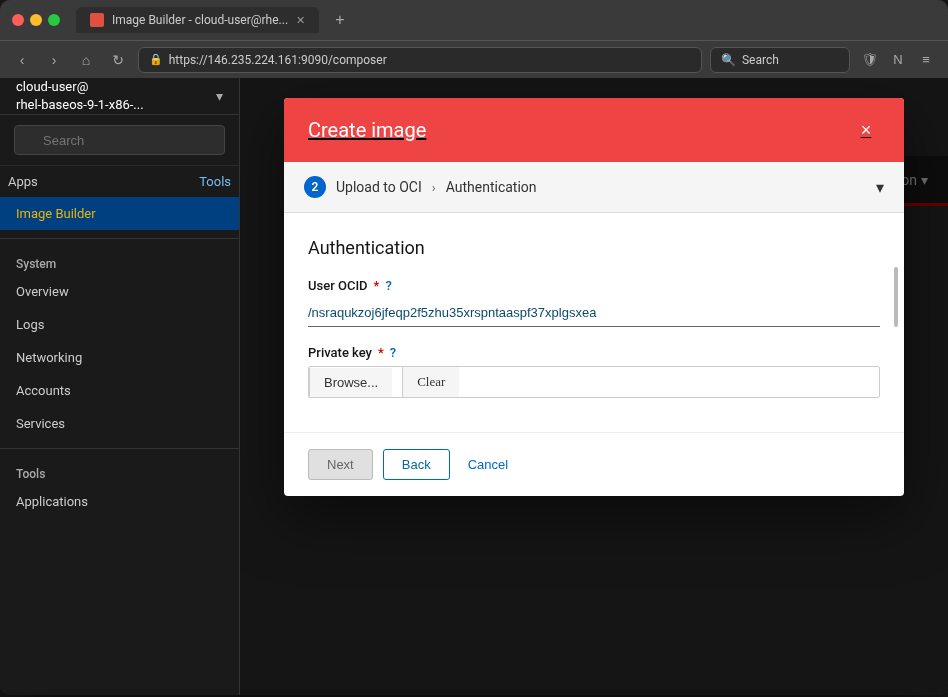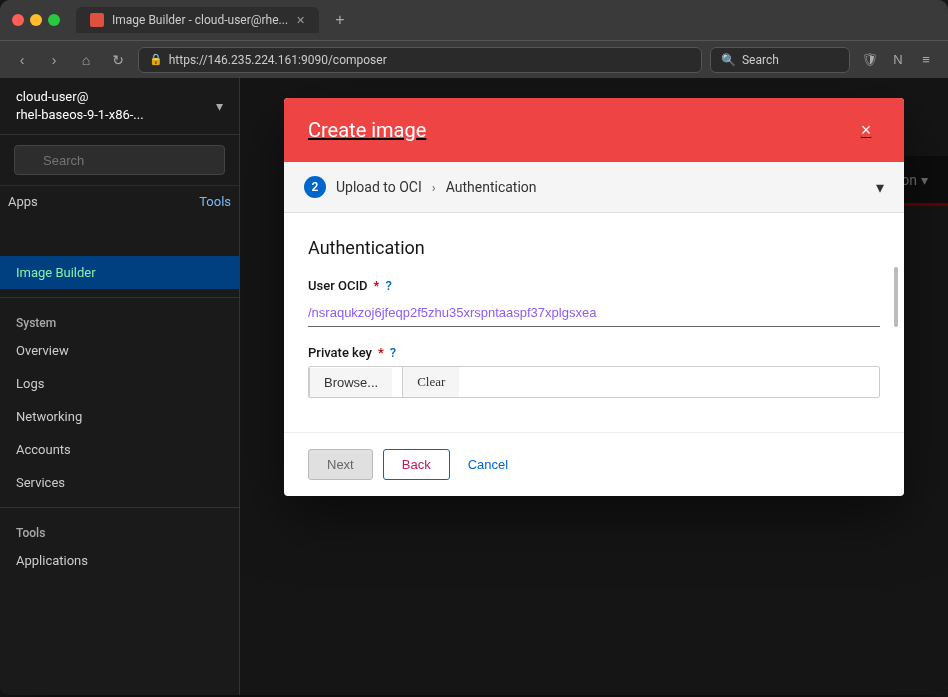--- a/index.html
+++ b/index.html
@@ -205,21 +205,21 @@
     .sidebar {
       width: 240px;
       background: #1a1a1a;
       height: 100%;
       padding-top: 0;
       flex-shrink: 0;
       border-right: 1px solid #333;
     }
 
     .sidebar-account {
-      padding: 10px 16px;
+      padding: 0 16px;
       display: flex;
       align-items: center;
       justify-content: space-between;
       border-bottom: 1px solid #333;
       margin-top: 0;
       gap: 30px;
     }
 
     .account-name {
       color: #fff;
@@ -293,22 +293,21 @@
       padding: 9px 16px;
       color: #ccc;
       font-size: 13px;
       cursor: pointer;
       display: flex;
       align-items: center;
     }
 
     .sidebar-item.active {
       background: #004080;
-      color: #86efac;
-      margin-top: 39px;
+      color: #eab308;
     }
 
     .sidebar-divider {
       border: none;
       border-top: 1px solid #333;
       margin: 8px 0;
     }
 
     
     .modal-overlay {
@@ -446,21 +445,21 @@
       font-size: 13px;
       cursor: pointer;
     }
 
     .form-input {
       width: 100%;
       border: none;
       border-bottom: 1px solid #666;
       padding: 6px 0;
       font-size: 13px;
-      color: #8b5cf6;
+      color: #0c4a6e;
       outline: none;
       background: transparent;
     }
 
     
     .file-input-row {
       display: flex;
       align-items: center;
       gap: 10px;
       border: 1px solid #ccc;
@@ -517,21 +516,21 @@
       color: #666;
       cursor: pointer;
     }
 
     .btn-back {
       background: #fff;
       border: 1px solid #0066cc;
       border-radius: 3px;
       padding: 7px 18px;
       font-size: 13px;
-      color: #be185d;
+      color: #0369a1;
       cursor: pointer;
     }
 
     .btn-cancel {
       background: none;
       border: none;
       color: #0066cc;
       font-size: 13px;
       cursor: pointer;
       padding: 7px 8px;

